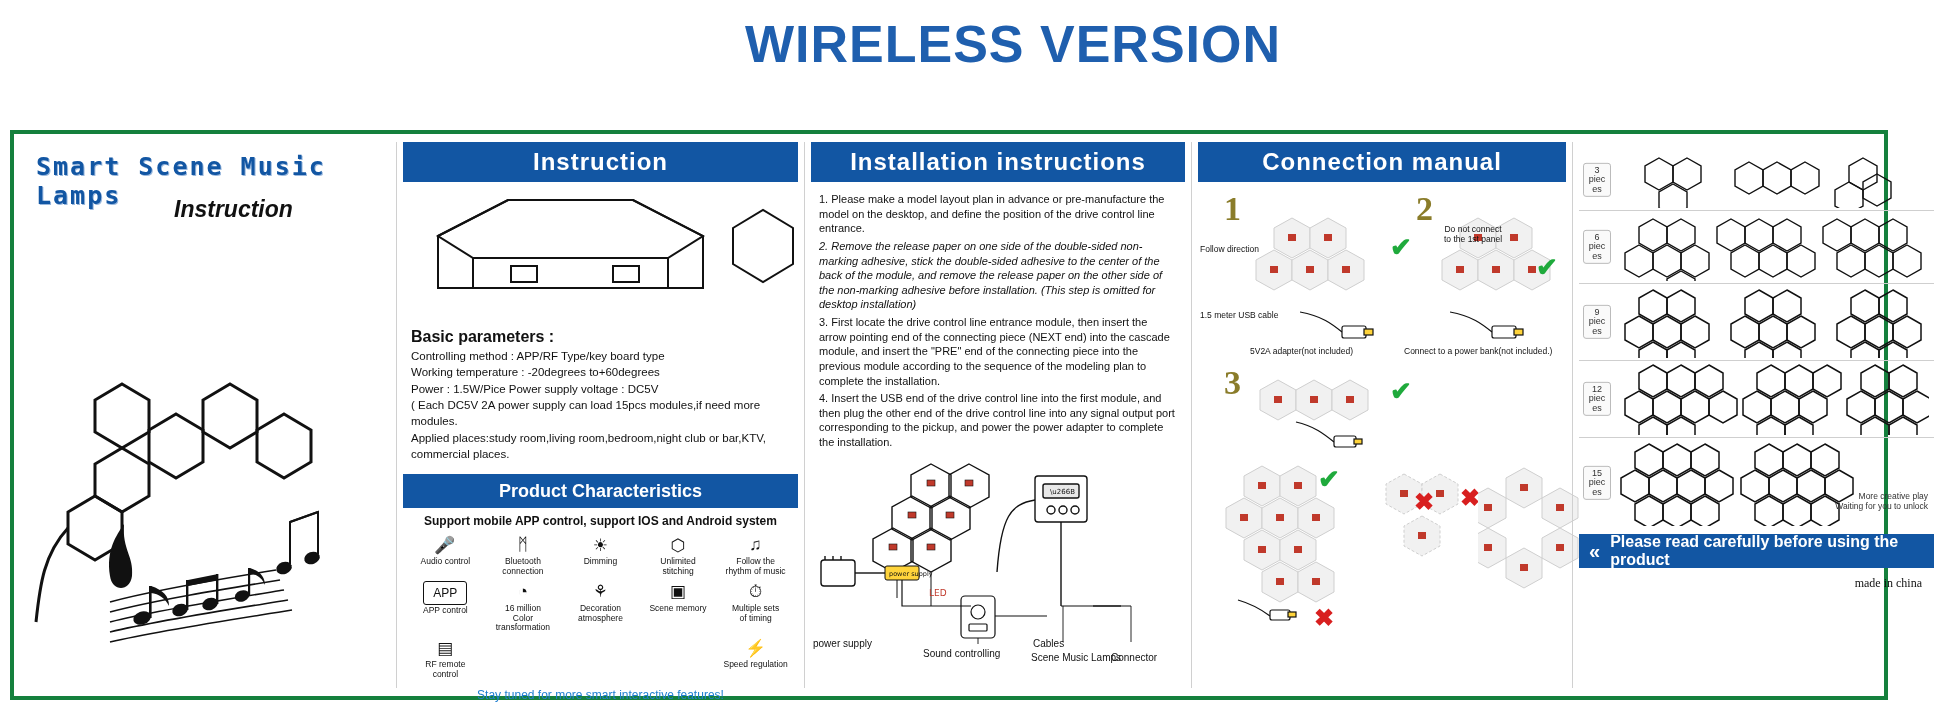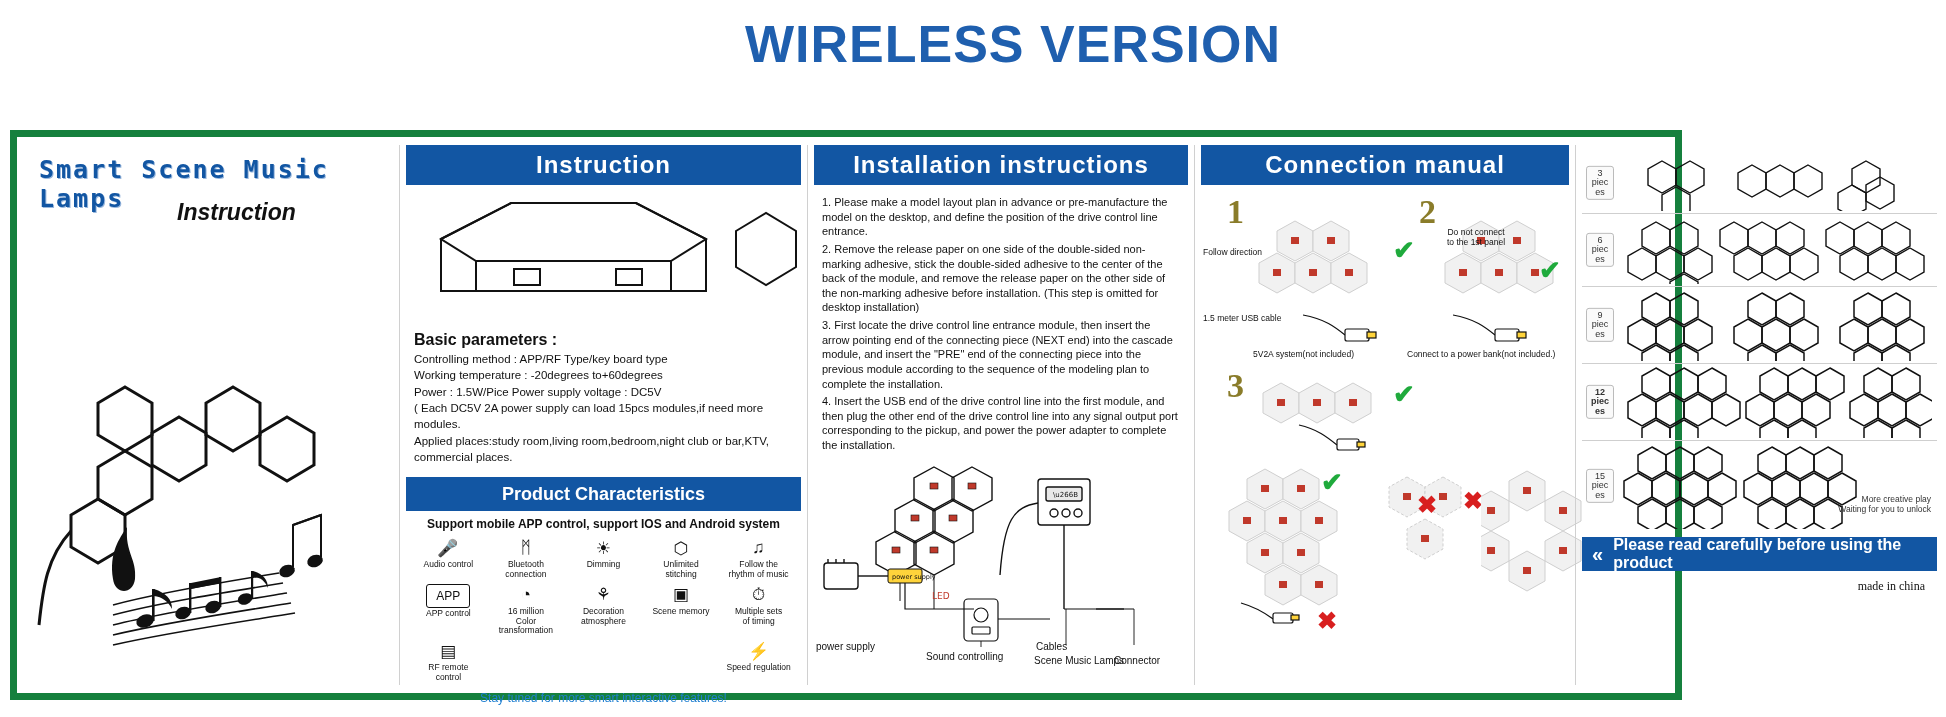--- a/index.html
+++ b/index.html
@@ -27,23 +27,23 @@
     color: #1f5fae;
     letter-spacing: 1px;
     font-family: "Liberation Sans", sans-serif;
     padding-left: 40px;
   }
   
   .sheet {
     position: absolute;
     left: 10px;
     top: 130px;
-    width: 1672px;
+    width: 1878px;
     height: 570px;
-    border: 7px solid #15803d;
+    border: 4px solid #15803d;
     box-sizing: border-box;
     background: #fff;
   }
   .col {
     position: absolute;
     top: 0;
     height: 100%;
     box-sizing: border-box;
   }
   .col-sep {
@@ -377,21 +377,21 @@
         <div class="stay">Stay tuned for more smart interactive features!</div>
       </div>
     </div>
     <div class="col-sep" style="left:790px;"></div>
 
     <div class="col" style="left:791px; width:386px; padding:8px 6px 0 6px;">
       <div class="bluebar">Installation instructions</div>
 
       <div class="c3-list" style="margin-top:10px;">
         <div style="margin-bottom:3px;">1. Please make a model layout plan in advance or pre-manufacture the model on the desktop, and define the position of the drive control line entrance.</div>
-        <div style="margin-bottom:3px;">2. Remove the release paper on one side of the double-sided non-marking adhesive, stick the double-sided adhesive to the center of the back of the module, and remove the release paper on the other side of the non-marking adhesive before installation. (This step is omitted for desktop installation)</div>
+        <div style="margin-bottom:3px;font-style:italic;">2. Remove the release paper on one side of the double-sided non-marking adhesive, stick the double-sided adhesive to the center of the back of the module, and remove the release paper on the other side of the non-marking adhesive before installation. (This step is omitted for desktop installation)</div>
         <div style="margin-bottom:3px;">3. First locate the drive control line entrance module, then insert the arrow pointing end of the connecting piece (NEXT end) into the cascade module, and insert the "PRE" end of the connecting piece into the previous module according to the sequence of the modeling plan to complete the installation.</div>
         <div>4. Insert the USB end of the drive control line into the first module, and  then plug the other end of the drive control line into any signal output port corresponding to the pickup, and power the power adapter to complete the installation.</div>
       </div>
 
       <div class="c3-diagram">
         <svg width="374" height="195" viewBox="0 0 374 195">
 
           <g fill="none" stroke="#111" stroke-width="1.4">
             <polygon points="120,8 140,19 140,41 120,52 100,41 100,19"></polygon>
             <polygon points="158,8 178,19 178,41 158,52 138,41 138,19"></polygon>
@@ -485,21 +485,21 @@
         <div class="c4-note" style="position:absolute; left:2px; top:56px;">Follow direction</div>
         <div class="tick" style="position:absolute; left:192px; top:44px;">✔</div>
         <svg style="position:absolute; left:100px; top:118px;" width="90" height="38" viewBox="0 0 90 38">
           <g fill="none" stroke="#111" stroke-width="1.2">
             <path d="M2,6 C24,10 34,18 44,26"></path>
             <rect x="44" y="20" width="24" height="12" rx="2" fill="#fff"></rect>
             <rect x="66" y="23" width="9" height="6" fill="#ffd43b"></rect>
           </g>
         </svg>
         <div class="c4-note" style="position:absolute; left:2px; top:122px;">1.5 meter USB cable</div>
-        <div class="c4-note" style="position:absolute; left:52px; top:158px;">5V2A system(not included)</div>
+        <div class="c4-note" style="position:absolute; left:52px; top:158px;">5V2A adapter(not included)</div>
 
         <div class="step-num" style="position:absolute; left:218px; top:2px;">2</div>
         <svg style="position:absolute; left:236px; top:24px;" width="140" height="100" viewBox="0 0 140 100">
           <g fill="#f1f1f1" stroke="#cfcfcf" stroke-width="1">
             <polygon points="44,6 62,16 62,36 44,46 26,36 26,16"></polygon>
             <polygon points="80,6 98,16 98,36 80,46 62,36 62,16"></polygon>
             <polygon points="26,38 44,48 44,68 26,78 8,68 8,48"></polygon>
             <polygon points="62,38 80,48 80,68 62,78 44,68 44,48"></polygon>
             <polygon points="98,38 116,48 116,68 98,78 80,68 80,48"></polygon>
           </g>
@@ -692,21 +692,21 @@
               <polygon points="274,6 288,14 288,30 274,38 260,30 260,14"></polygon>
               <polygon points="232,32 246,40 246,56 232,64 218,56 218,40"></polygon>
               <polygon points="260,32 274,40 274,56 260,64 246,56 246,40"></polygon>
               <polygon points="288,32 302,40 302,56 288,64 274,56 274,40"></polygon>
               <polygon points="246,58 260,66 260,82 246,90 232,82 232,66"></polygon>
               <polygon points="274,58 288,66 288,82 274,90 260,82 260,66"></polygon>
             </g>
           </svg>
         </div>
 
-        <div class="diy-row" style="height:76px;font-weight:bold;">
+        <div class="diy-row" style="height:76px;">
           <div class="diy-tag">
             <span>12</span><br><span style="white-space:pre-line">piec
 es</span>
           </div>
           <svg style="margin-left:40px;" width="310" height="74" viewBox="0 0 310 74">
             <g fill="none" stroke="#111" stroke-width="1.5">
               <polygon points="34,4 48,12 48,28 34,36 20,28 20,12"></polygon>
               <polygon points="62,4 76,12 76,28 62,36 48,28 48,12"></polygon>
               <polygon points="20,30 34,38 34,54 20,62 6,54 6,38"></polygon>
               <polygon points="48,30 62,38 62,54 48,62 34,54 34,38"></polygon>

